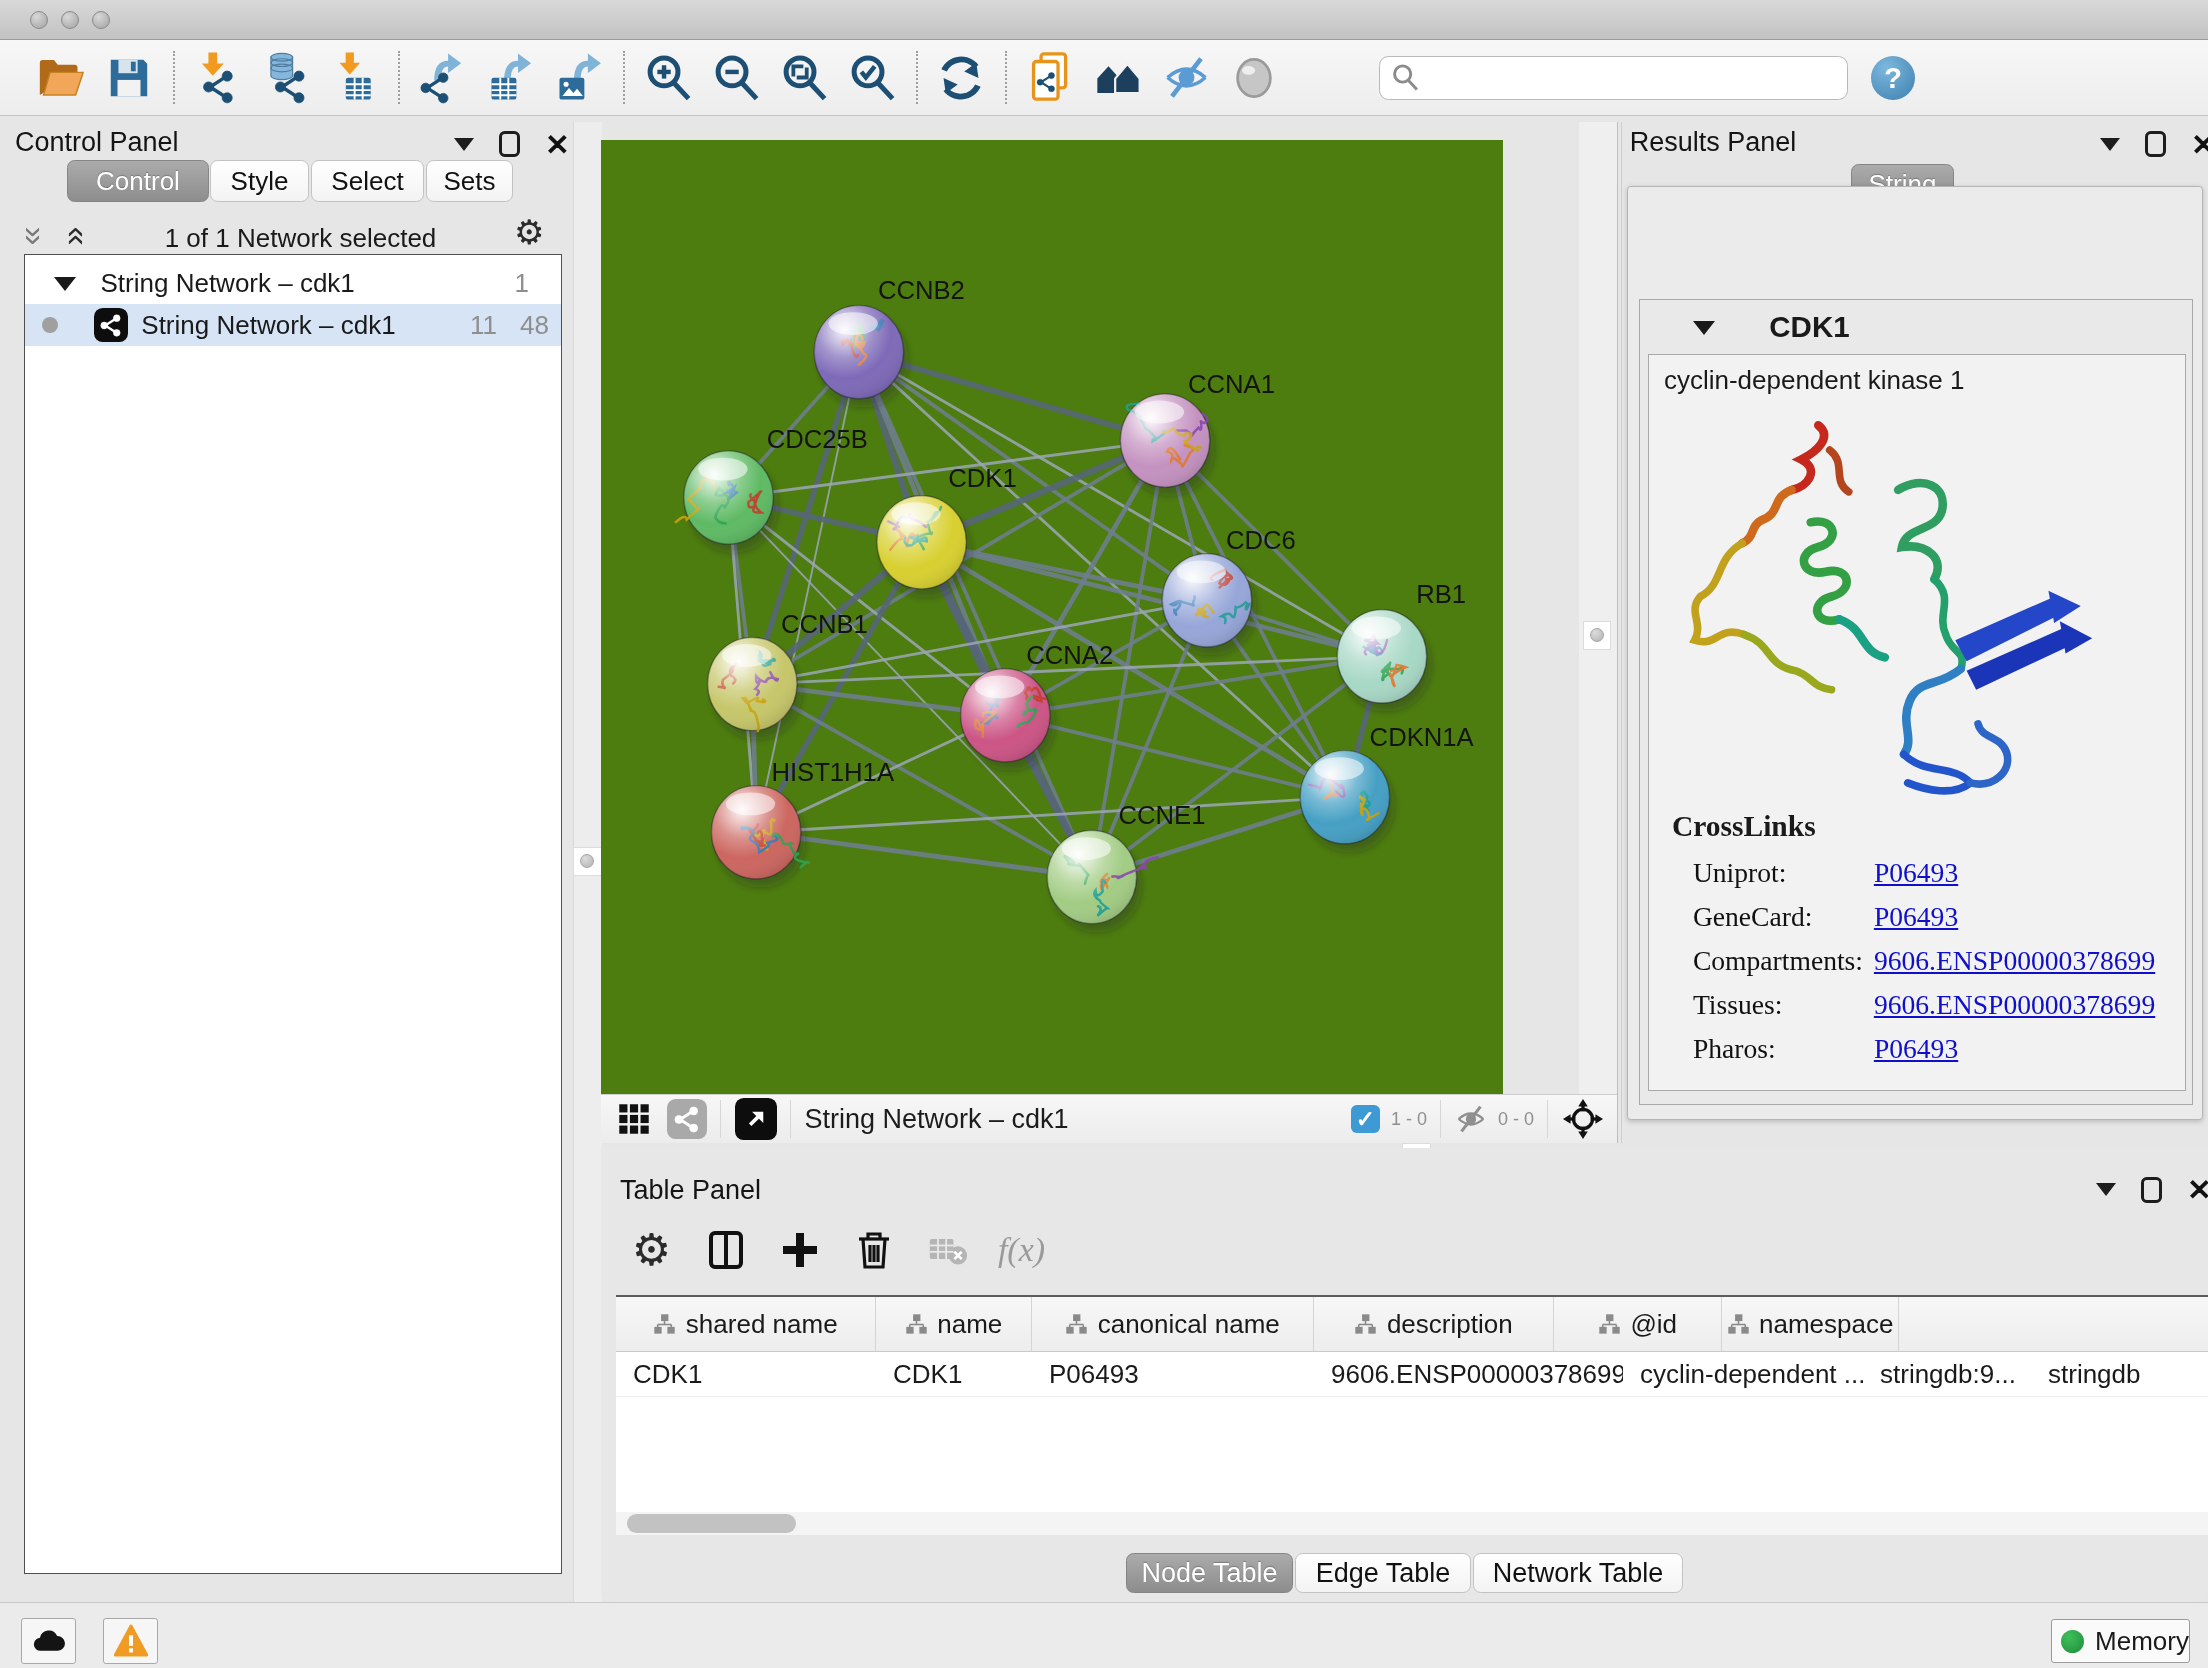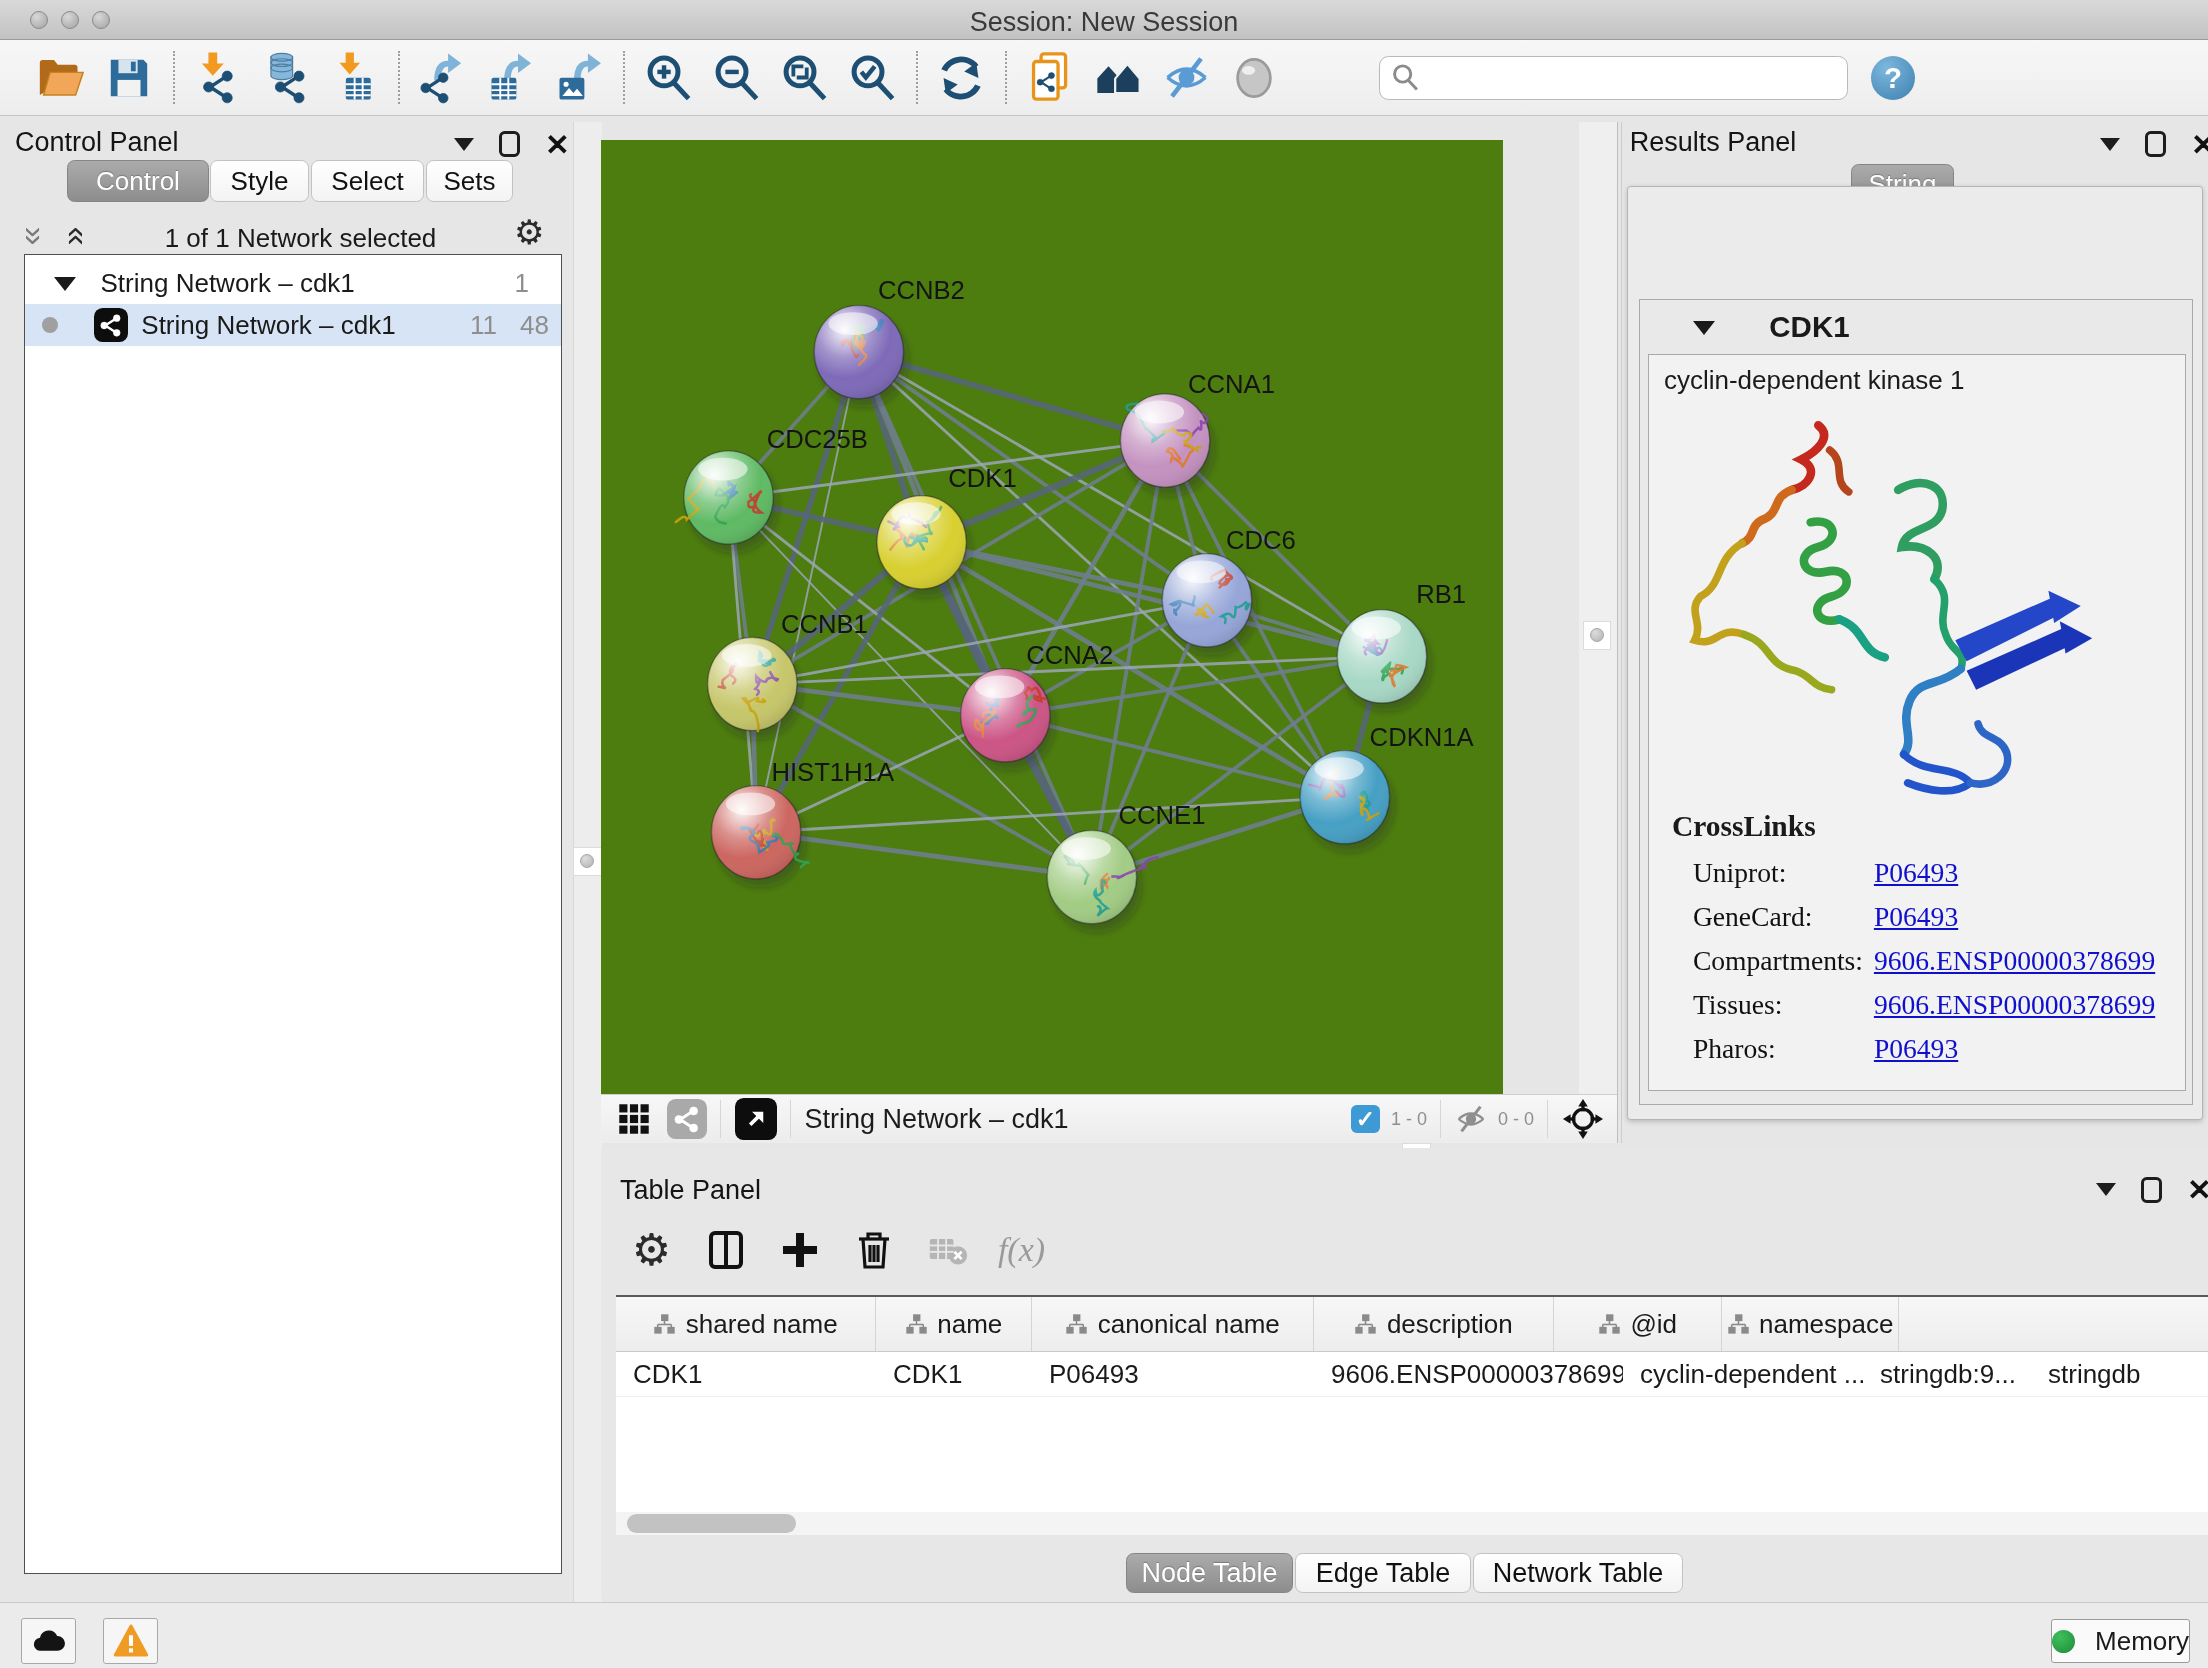--- a/index.html
+++ b/index.html
@@ -68,21 +68,21 @@
   .td{display:flex;align-items:center;padding-left:17px;font-size:26px;overflow:hidden;white-space:nowrap;flex:0 0 auto}
   .c0{width:260px}.c1{width:156px}.c2{width:282px}.c3{width:309px}.c4{width:240px}.c5{width:168px}.c6{width:177px}
   #hscroll{left:15px;top:364px;width:1592px;height:23px;background:#f4f4f4}
   #hthumb{left:11.4px;top:1.9px;width:169px;height:19px;border-radius:9.5px;background:#c2c2c2}
   .tptab{height:40px;font-size:27px}
   .ticon{width:59px;height:59px;display:flex;align-items:center;justify-content:center}
   .fx{font-family:"Liberation Serif",serif;font-style:italic;font-size:34px;color:#9a9a9a}
   
   #status-bar{left:0;top:1602px;width:2208px;height:67px;background:#ebebeb;border-top:1.9px solid #c9c9c9}
   .sbtn{position:absolute;top:15px;width:55px;height:46px;background:#f6f6f6;border:1.9px solid #a8a8a8;border-radius:2.9px;display:flex;align-items:center;justify-content:center}
-  #memory-btn{position:absolute;top:16px;left:2051px;width:139px;height:44px;background:#fafafa;border:1.9px solid #9b9b9b;border-radius:2.9px;display:flex;align-items:center;justify-content:space-between;gap:11.4px;font-size:26px}
+  #memory-btn{position:absolute;top:16px;left:2051px;width:139px;height:44px;background:#fafafa;border:1.9px solid #9b9b9b;border-radius:2.9px;display:flex;align-items:center;justify-content:flex-end;gap:11.4px;font-size:26px}
   #memory-btn i{width:23px;height:23px;border-radius:50%;background:radial-gradient(circle at 35% 30%,#3fbf5c,#1d8c38)}
 </style>
 </head>
 <body>
 
 <svg width="0" height="0" style="position:absolute">
   <defs>
     <symbol id="sym-share" viewBox="0 0 44 44">
       <g fill="currentColor" stroke="currentColor">
         <line x1="30" y1="9" x2="10" y2="22" stroke-width="4.5"></line>
@@ -228,21 +228,20 @@
       <line x1="14" y1="30" x2="27" y2="17" stroke="#fff" stroke-width="5"></line>
       <path d="M31 13 h-12 l12 12 z" fill="#fff" stroke="#fff" stroke-width="2"></path>
     </symbol>
   </defs>
 </svg>
 
 <div id="titlebar" class="ab">
   <span class="tl ab" style="left:29.5px"></span>
   <span class="tl ab" style="left:61px"></span>
   <span class="tl ab" style="left:92px"></span>
-  <div id="win-title" class="ab">Session: New Session</div>
 </div>
 
 <div id="toolbar" class="ab">
   <div class="tbtn">
     <svg width="49" height="46" viewBox="0 0 52 48">
       <path d="M3 42 V8 q0-3 3-3 h12 l4 5 h18 q3 0 3 3 v5" fill="#b06a1a"></path>
       <path d="M7 42 L14 18 h35 L41 42 z" fill="#f2a65a" stroke="#c5821f" stroke-width="1.5"></path>
     </svg>
   </div>
   <div class="tbtn">

